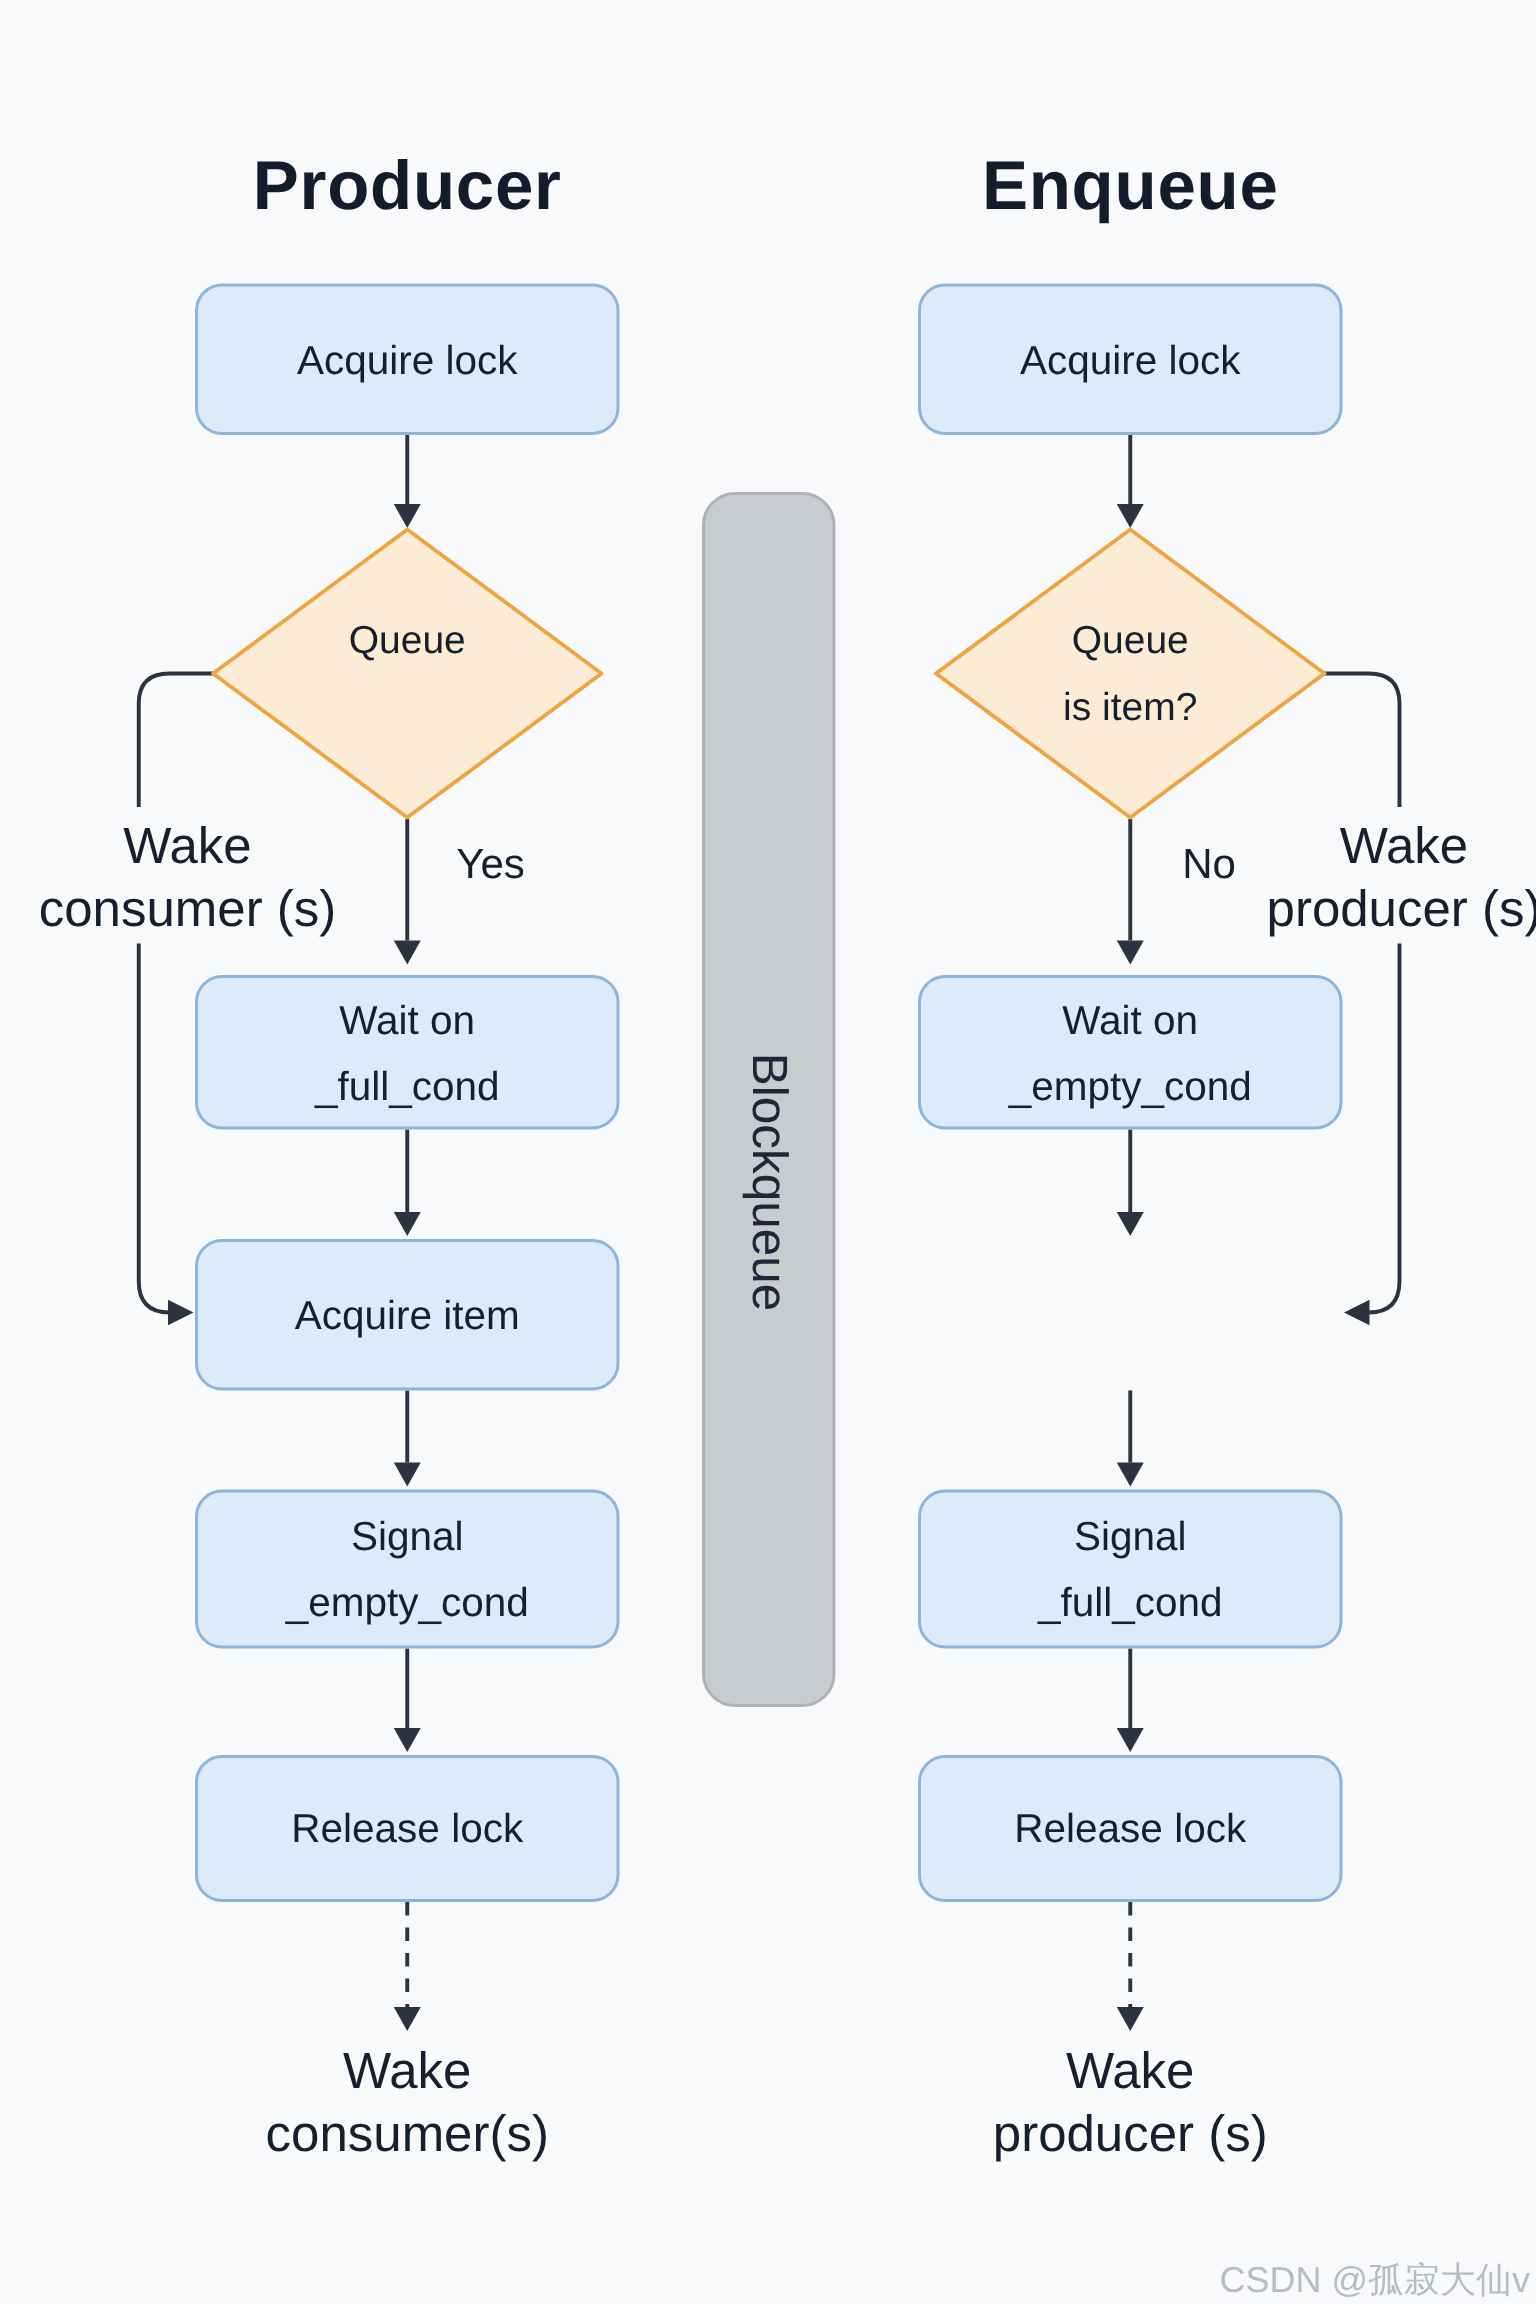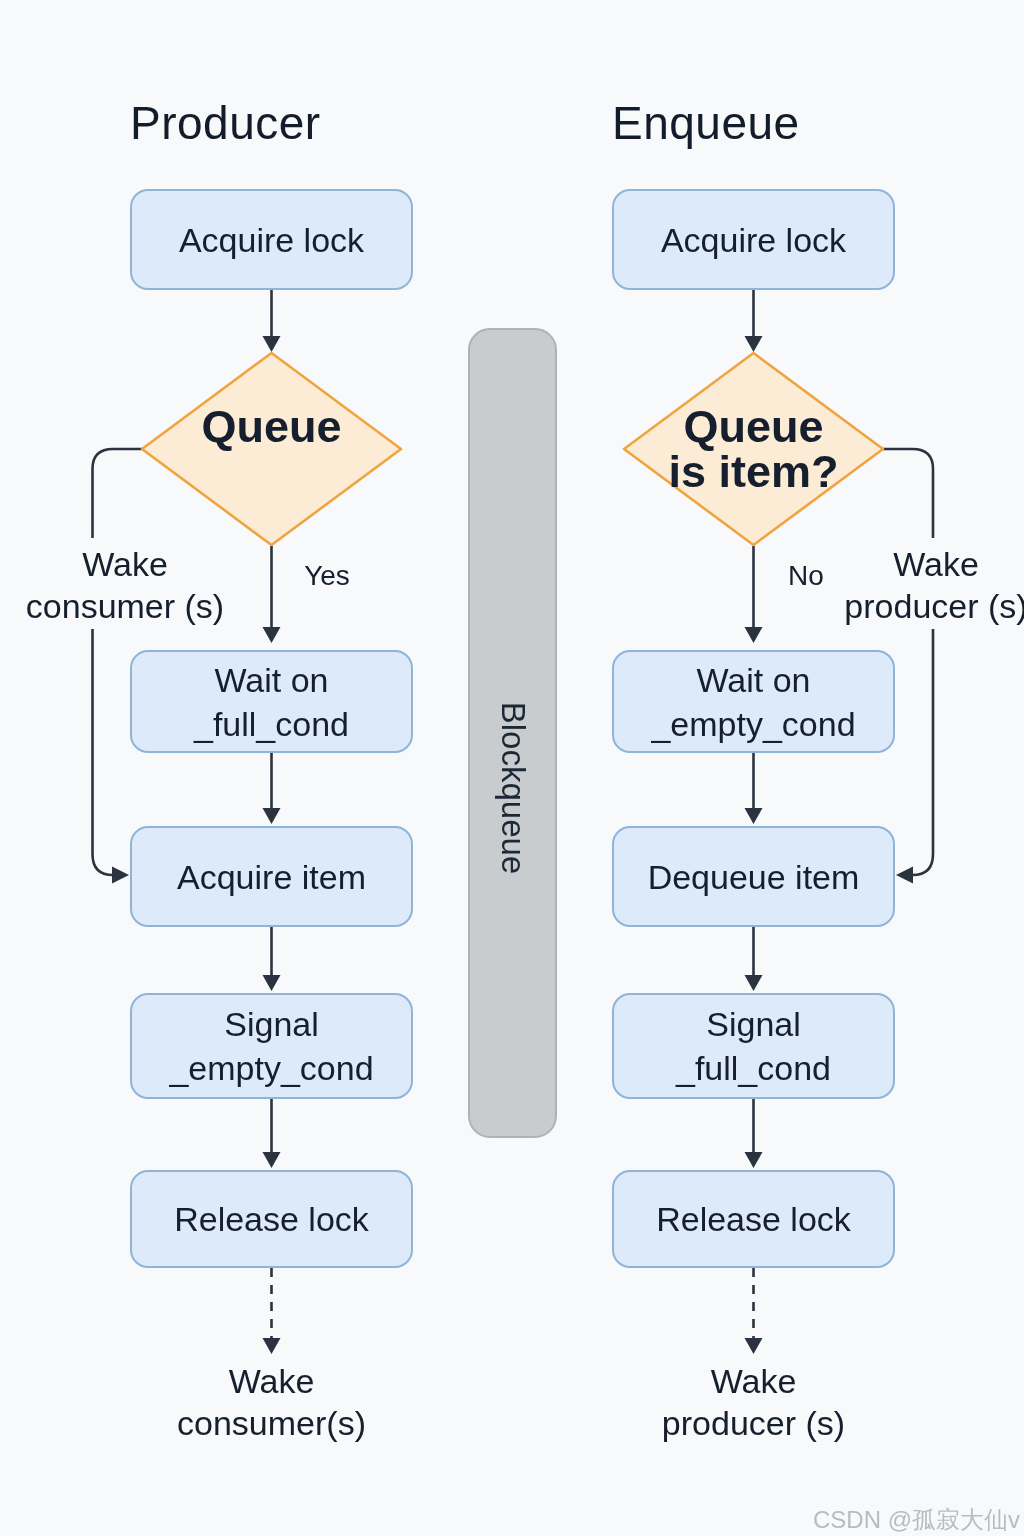--- a/index.html
+++ b/index.html
@@ -27,34 +27,34 @@
     overflow:hidden;
     color:var(--text);
   }
   #wires{position:absolute;left:0;top:0;width:1024px;height:1536px;}
   .conn{stroke:var(--line);stroke-width:2.6;fill:none;}
   .conn.dashed{stroke-dasharray:9 8;}
   .head{fill:var(--line);stroke:none;}
   .diamond{fill:var(--diamond-fill);stroke:var(--diamond-border);stroke-width:2.6;stroke-linejoin:round;}
 
   .col-title{
-    position:absolute;width:283px;
-    font-size:46px;font-weight:400;letter-spacing:.5px;color:#131c2b;
+    position:absolute;width:283px;text-align:center;
+    font-size:46px;font-weight:700;letter-spacing:.5px;color:#131c2b;
   }
   .box{
     position:absolute;width:283px;
     background:var(--box-fill);
     border:2px solid var(--box-border);
     border-radius:18px;
     display:flex;flex-direction:column;align-items:center;justify-content:center;
-    font-size:34px;line-height:44px;text-align:center;
+    font-size:27px;line-height:44px;text-align:center;
   }
   .diamond-label{
     position:absolute;width:259px;text-align:center;
-    font-size:45px;line-height:45px;font-weight:bold;
+    font-size:26px;line-height:45px;
   }
   .edge-label{
     position:absolute;text-align:center;
     font-size:34px;line-height:42px;white-space:nowrap;
   }
   .branch-label{
     position:absolute;text-align:center;
     font-size:28px;
   }
   .end-label{
@@ -152,23 +152,20 @@
     <span>Acquire lock</span>
   </div>
   <div class="diamond-label" style="left:624px;top:404px;">
     <div>Queue</div>
     <div>is item?</div>
   </div>
   <div class="box" style="left:612px;top:650px;height:103px;">
     <div>Wait on</div>
     <div>_empty_cond</div>
   </div>
-  <div class="box" style="left:612px;top:826px;height:101px;">
-    <span>Dequeue item</span>
-  </div>
   <div class="box" style="left:612px;top:993px;height:106px;">
     <div>Signal</div>
     <div>_full_cond</div>
   </div>
   <div class="box" style="left:612px;top:1170px;height:98px;">
     <span>Release lock</span>
   </div>
 
   <div class="branch-label" style="left:292px;top:560px;width:70px;">Yes</div>
   <div class="branch-label" style="left:771px;top:560px;width:70px;">No</div>

